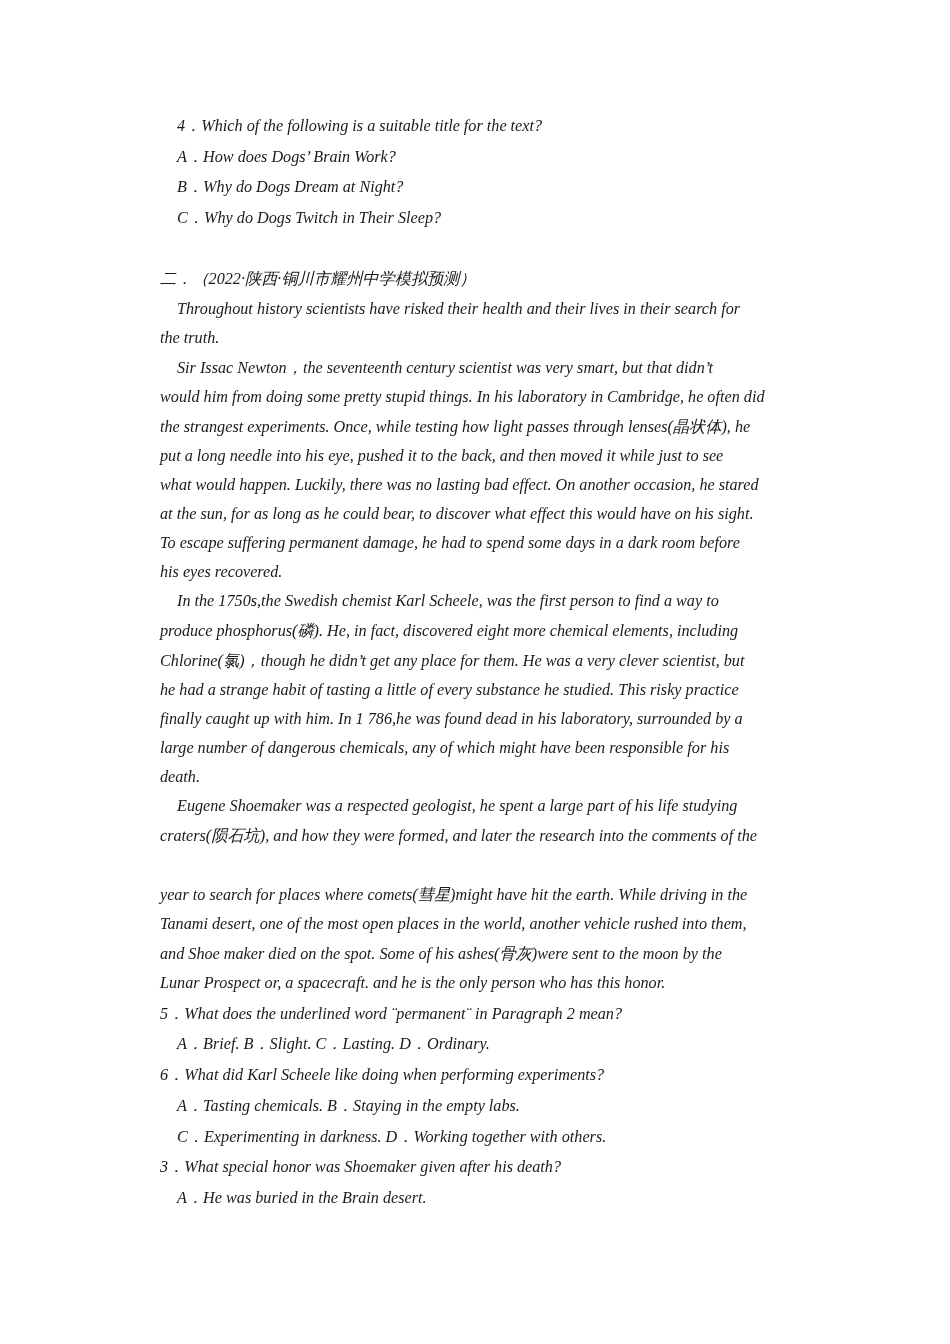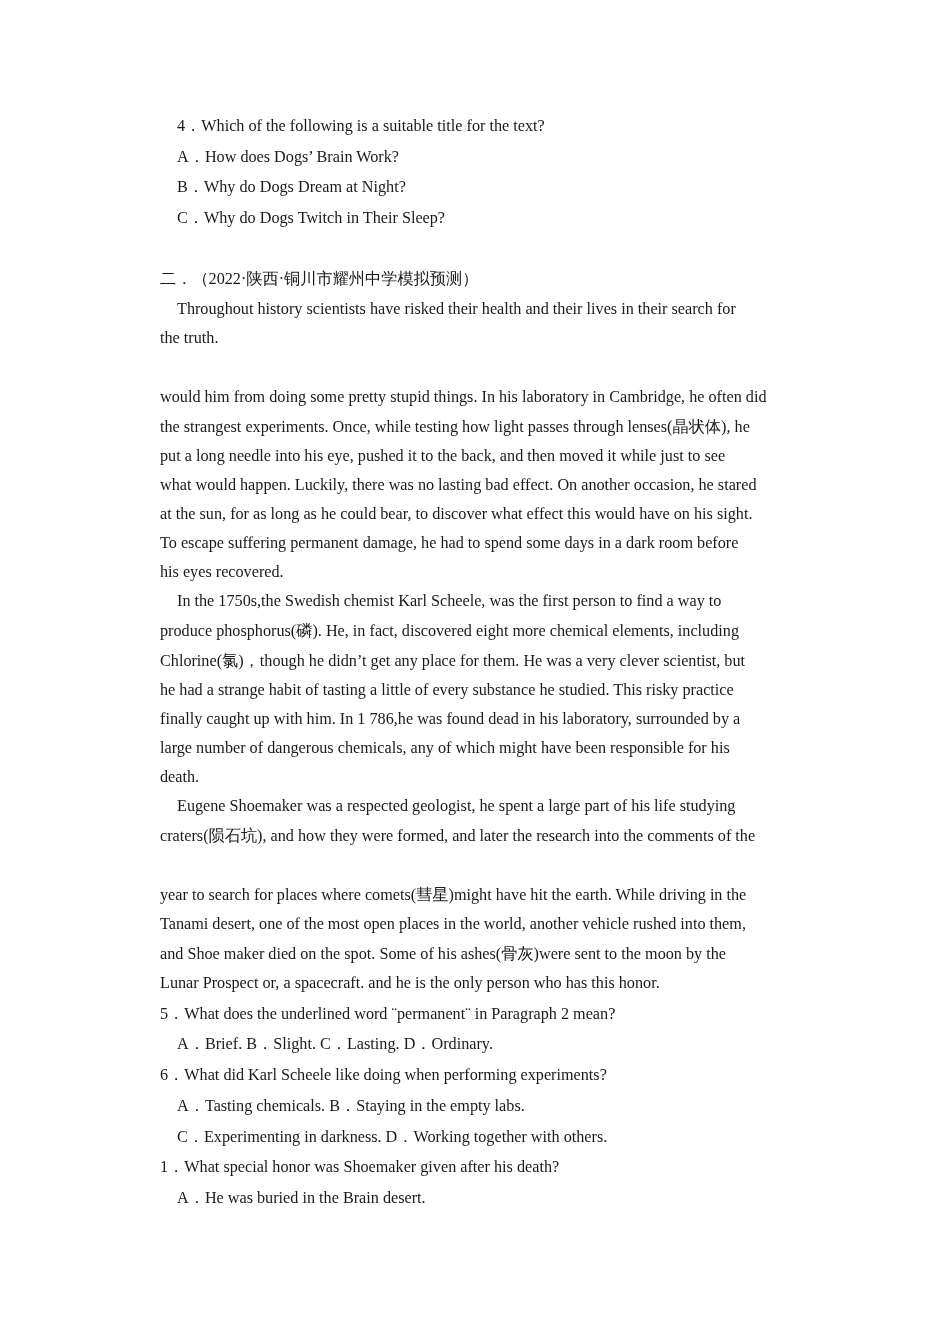--- a/index.html
+++ b/index.html
@@ -3,39 +3,40 @@
 <meta charset="utf-8">
 <style>
   html, body { margin: 0; padding: 0; background: #ffffff; }
   body { width: 950px; height: 1344px; position: relative; overflow: hidden; }
   .page {
     position: absolute; left: 0; top: 0; width: 950px; height: 1344px;
     font-family: "Liberation Serif", "DejaVu Serif", serif;
     font-size: 16.2px; color: #1a1a1a;
   }
   .ln {
-    position: absolute; white-space: pre; line-height: 20px;
+    position: absolute; white-space: pre; line-height: 20px; font-style: italic;
   }
   .l0 { left: 160px; }
   .l1 { left: 177px; }
 </style>
 </head>
 <body>
 
 <div class="page">
 
   <div class="ln l1" style="top:116px">4．Which of the following is a suitable title for the text?</div>
   <div class="ln l1" style="top:147px">A．How does Dogs’ Brain Work?</div>
   <div class="ln l1" style="top:177px">B．Why do Dogs Dream at Night?</div>
   <div class="ln l1" style="top:208px">C．Why do Dogs Twitch in Their Sleep?</div>
 
   <div class="ln l0" style="top:269px">二．（2022·陕西·铜川市耀州中学模拟预测）</div>
 
   <div class="ln l1" style="top:299px">Throughout history scientists have risked their health and their lives in their search for</div>
   <div class="ln l0" style="top:328px">the truth.</div>
+  <div class="ln l1" style="top:358px">Sir Issac Newton，the seventeenth century scientist was very smart, but that didn’t</div>
   <div class="ln l0" style="top:387px">would him from doing some pretty stupid things. In his laboratory in Cambridge, he often did</div>
   <div class="ln l0" style="top:417px">the strangest experiments. Once, while testing how light passes through lenses(晶状体), he</div>
   <div class="ln l0" style="top:446px">put a long needle into his eye, pushed it to the back, and then moved it while just to see</div>
   <div class="ln l0" style="top:475px">what would happen. Luckily, there was no lasting bad effect. On another occasion, he stared</div>
   <div class="ln l0" style="top:504px">at the sun, for as long as he could bear, to discover what effect this would have on his sight.</div>
   <div class="ln l0" style="top:533px">To escape suffering permanent damage, he had to spend some days in a dark room before</div>
   <div class="ln l0" style="top:562px">his eyes recovered.</div>
   <div class="ln l1" style="top:591px">In the 1750s,the Swedish chemist Karl Scheele, was the first person to find a way to</div>
   <div class="ln l0" style="top:621px">produce phosphorus(磷). He, in fact, discovered eight more chemical elements, including</div>
   <div class="ln l0" style="top:651px">Chlorine(氯)，though he didn’t get any place for them. He was a very clever scientist, but</div>
@@ -48,15 +49,15 @@
   <div class="ln l0" style="top:885px">year to search for places where comets(彗星)might have hit the earth. While driving in the</div>
   <div class="ln l0" style="top:914px">Tanami desert, one of the most open places in the world, another vehicle rushed into them,</div>
   <div class="ln l0" style="top:944px">and Shoe maker died on the spot. Some of his ashes(骨灰)were sent to the moon by the</div>
   <div class="ln l0" style="top:973px">Lunar Prospect or, a spacecraft. and he is the only person who has this honor.</div>
 
   <div class="ln l0" style="top:1004px">5．What does the underlined word ¨permanent¨ in Paragraph 2 mean?</div>
   <div class="ln l1" style="top:1034px">A．Brief. B．Slight. C．Lasting. D．Ordinary.</div>
   <div class="ln l0" style="top:1065px">6．What did Karl Scheele like doing when performing experiments?</div>
   <div class="ln l1" style="top:1096px">A．Tasting chemicals. B．Staying in the empty labs.</div>
   <div class="ln l1" style="top:1127px">C．Experimenting in darkness. D．Working together with others.</div>
-  <div class="ln l0" style="top:1157px">1．What special honor was Shoemaker given after his death?</div>
+  <div class="ln l0" style="top:1157px">3．What special honor was Shoemaker given after his death?</div>
   <div class="ln l1" style="top:1188px">A．He was buried in the Brain desert.</div>
 </div>
 
 </body></html>

